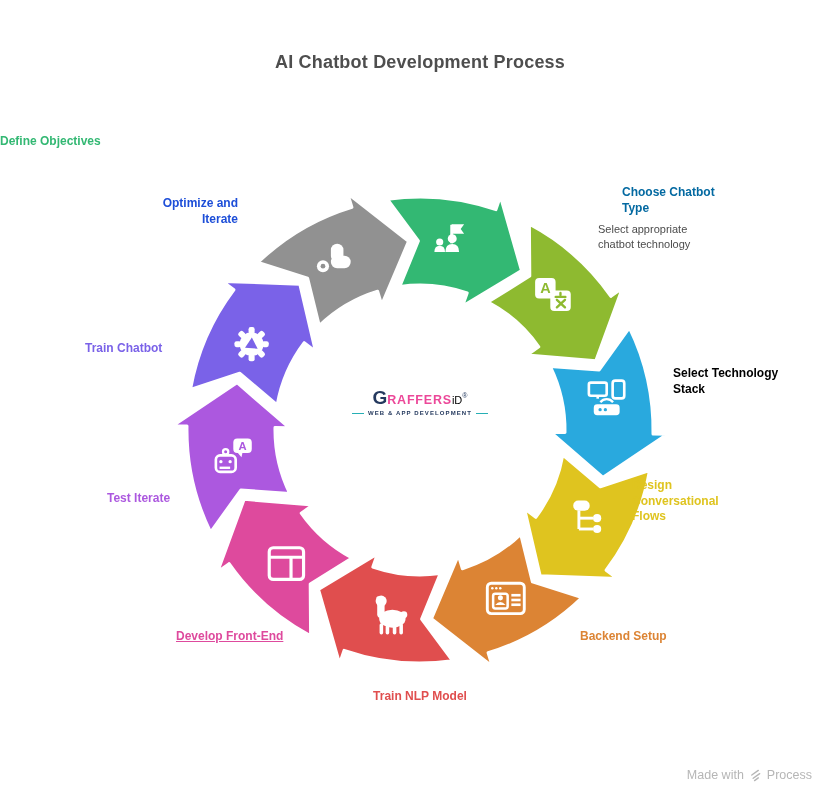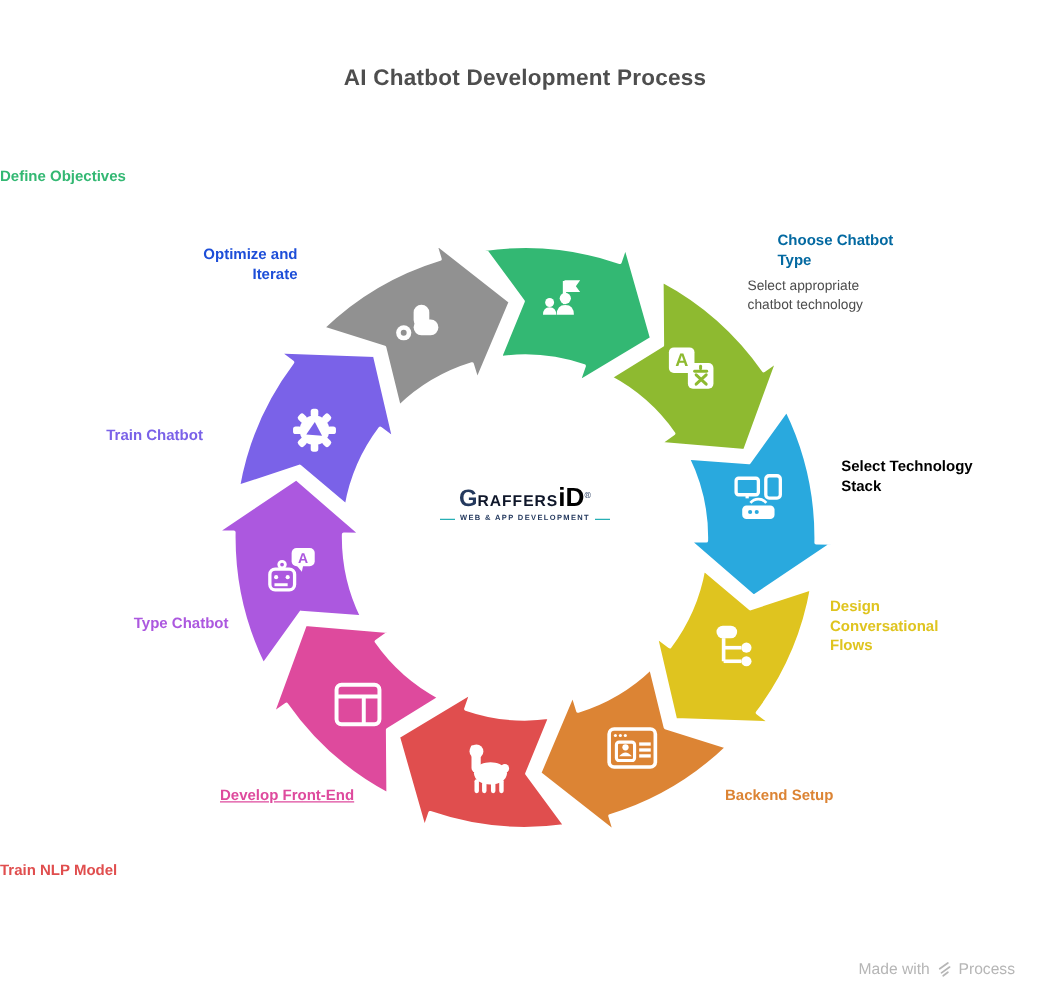--- a/index.html
+++ b/index.html
@@ -5,22 +5,22 @@
   html,body{margin:0;padding:0;background:#fff;}
   body{width:840px;height:804px;position:relative;font-family:"Liberation Sans",sans-serif;overflow:hidden;}
   .page{position:absolute;inset:0;padding-left:28px;}
   h1.title{position:absolute;top:52px;left:0;width:100%;text-align:center;margin:0;
     font-size:18px;font-weight:bold;color:#4e4e4e;letter-spacing:.2px;}
   #diagram-svg{position:absolute;left:0;top:0;width:840px;height:804px;}
   .step-label{position:absolute;font-weight:bold;font-size:12px;line-height:1.3;}
   .step-sublabel{position:absolute;font-size:11px;color:#4c4c4c;line-height:1.35;font-weight:normal;}
   .center-logo{position:absolute;left:0;right:0;top:387px;text-align:center;}
   .lg-g{font-size:19px;font-weight:bold;color:#24395e;}
-  .lg-rest{font-size:12.5px;font-weight:bold;color:#0f172a;letter-spacing:.8px;}
-  .lg-id{font-size:21px;font-weight:bold;color:#000000;}
+  .lg-rest{font-size:12.5px;font-weight:bold;color:#ec4899;letter-spacing:.8px;}
+  .lg-id{font-size:11px;font-weight:normal;color:#000000;}
   .lg-reg{font-size:7px;color:#24395e;vertical-align:super;}
   .logo-tagline-row{display:flex;align-items:center;justify-content:center;gap:4px;margin-top:1px;}
   .tl-line{width:12px;height:1px;background:#27afb5;display:inline-block;}
   .lg-tagline{font-size:6px;color:#24395e;letter-spacing:1.1px;font-weight:bold;}
   .attribution{position:absolute;right:28px;top:768px;color:#b6b6b6;font-size:12.5px;
     display:flex;align-items:center;gap:5px;}
   .napkin-icon{width:13px;height:13px;display:inline-block;}
 </style>
 </head>
 <body>
@@ -143,25 +143,25 @@
         </g>
         <circle cx="-8.5" cy="3.5" r="1.8" fill="#919191"></circle>
       </g>
     </svg>
 
   <div id="labels">
       <div class="step-label" style="color: rgb(51, 184, 115); top: 134px; left: 0px; right: 0px; text-align: left;">Define Objectives</div>
       <div class="step-label" style="color: #0369a1; top: 185px; left: 622px; width: 112px;">Choose Chatbot Type</div>
       <div class="step-sublabel" style="top: 222px; left: 598px; width: 122px;">Select appropriate chatbot technology</div>
       <div class="step-label" style="color: #000000; top: 319px; left: 673px; width: 122px; margin-top: 47px;">Select Technology Stack</div>
-      <div class="step-label" style="color: rgb(223, 196, 31); top: 478px; left: 664px; width: 112px;">Design Conversational Flows</div>
+      <div class="step-label" style="color: rgb(223, 196, 31); top: 478px; left: 632px; width: 112px;">Design Conversational Flows</div>
       <div class="step-label" style="color: rgb(220, 132, 52); top: 629px; left: 580px; width: 170px;">Backend Setup</div>
-      <div class="step-label" style="color: rgb(224, 78, 78); top: 689px; left: 0px; right: 0px; ">Train NLP Model</div>
+      <div class="step-label" style="color: rgb(224, 78, 78); top: 689px; left: 0px; right: 0px; text-align: center;">Train NLP Model</div>
       <div class="step-label" style="color: rgb(222, 74, 157); top: 629px; left: 176px; width: 180px; text-decoration: underline;">Develop Front-End</div>
-      <div class="step-label" style="color: rgb(172, 88, 223); top: 491px; left: 107px; width: 140px;">Type Chatbot</div>
+      <div class="step-label" style="color: rgb(172, 88, 223); top: 491px; left: 107px; width: 140px;">Test Iterate</div>
       <div class="step-label" style="color: rgb(122, 98, 232); top: 341px; left: 85px; width: 140px;">Train Chatbot</div>
       <div class="step-label" style="color: #1d4ed8; top: 196px; right: 602px; width: 112px; text-align: right;">Optimize and Iterate</div>
     </div>
 
   <div class="center-logo">
     <div class="logo-line"><span class="lg-g">G</span><span class="lg-rest">RAFFERS</span><span class="lg-id">iD</span><span class="lg-reg">®</span></div>
     <div class="logo-tagline-row">
       <span class="tl-line"></span>
       <span class="lg-tagline">WEB &amp; APP DEVELOPMENT</span>
       <span class="tl-line"></span>

